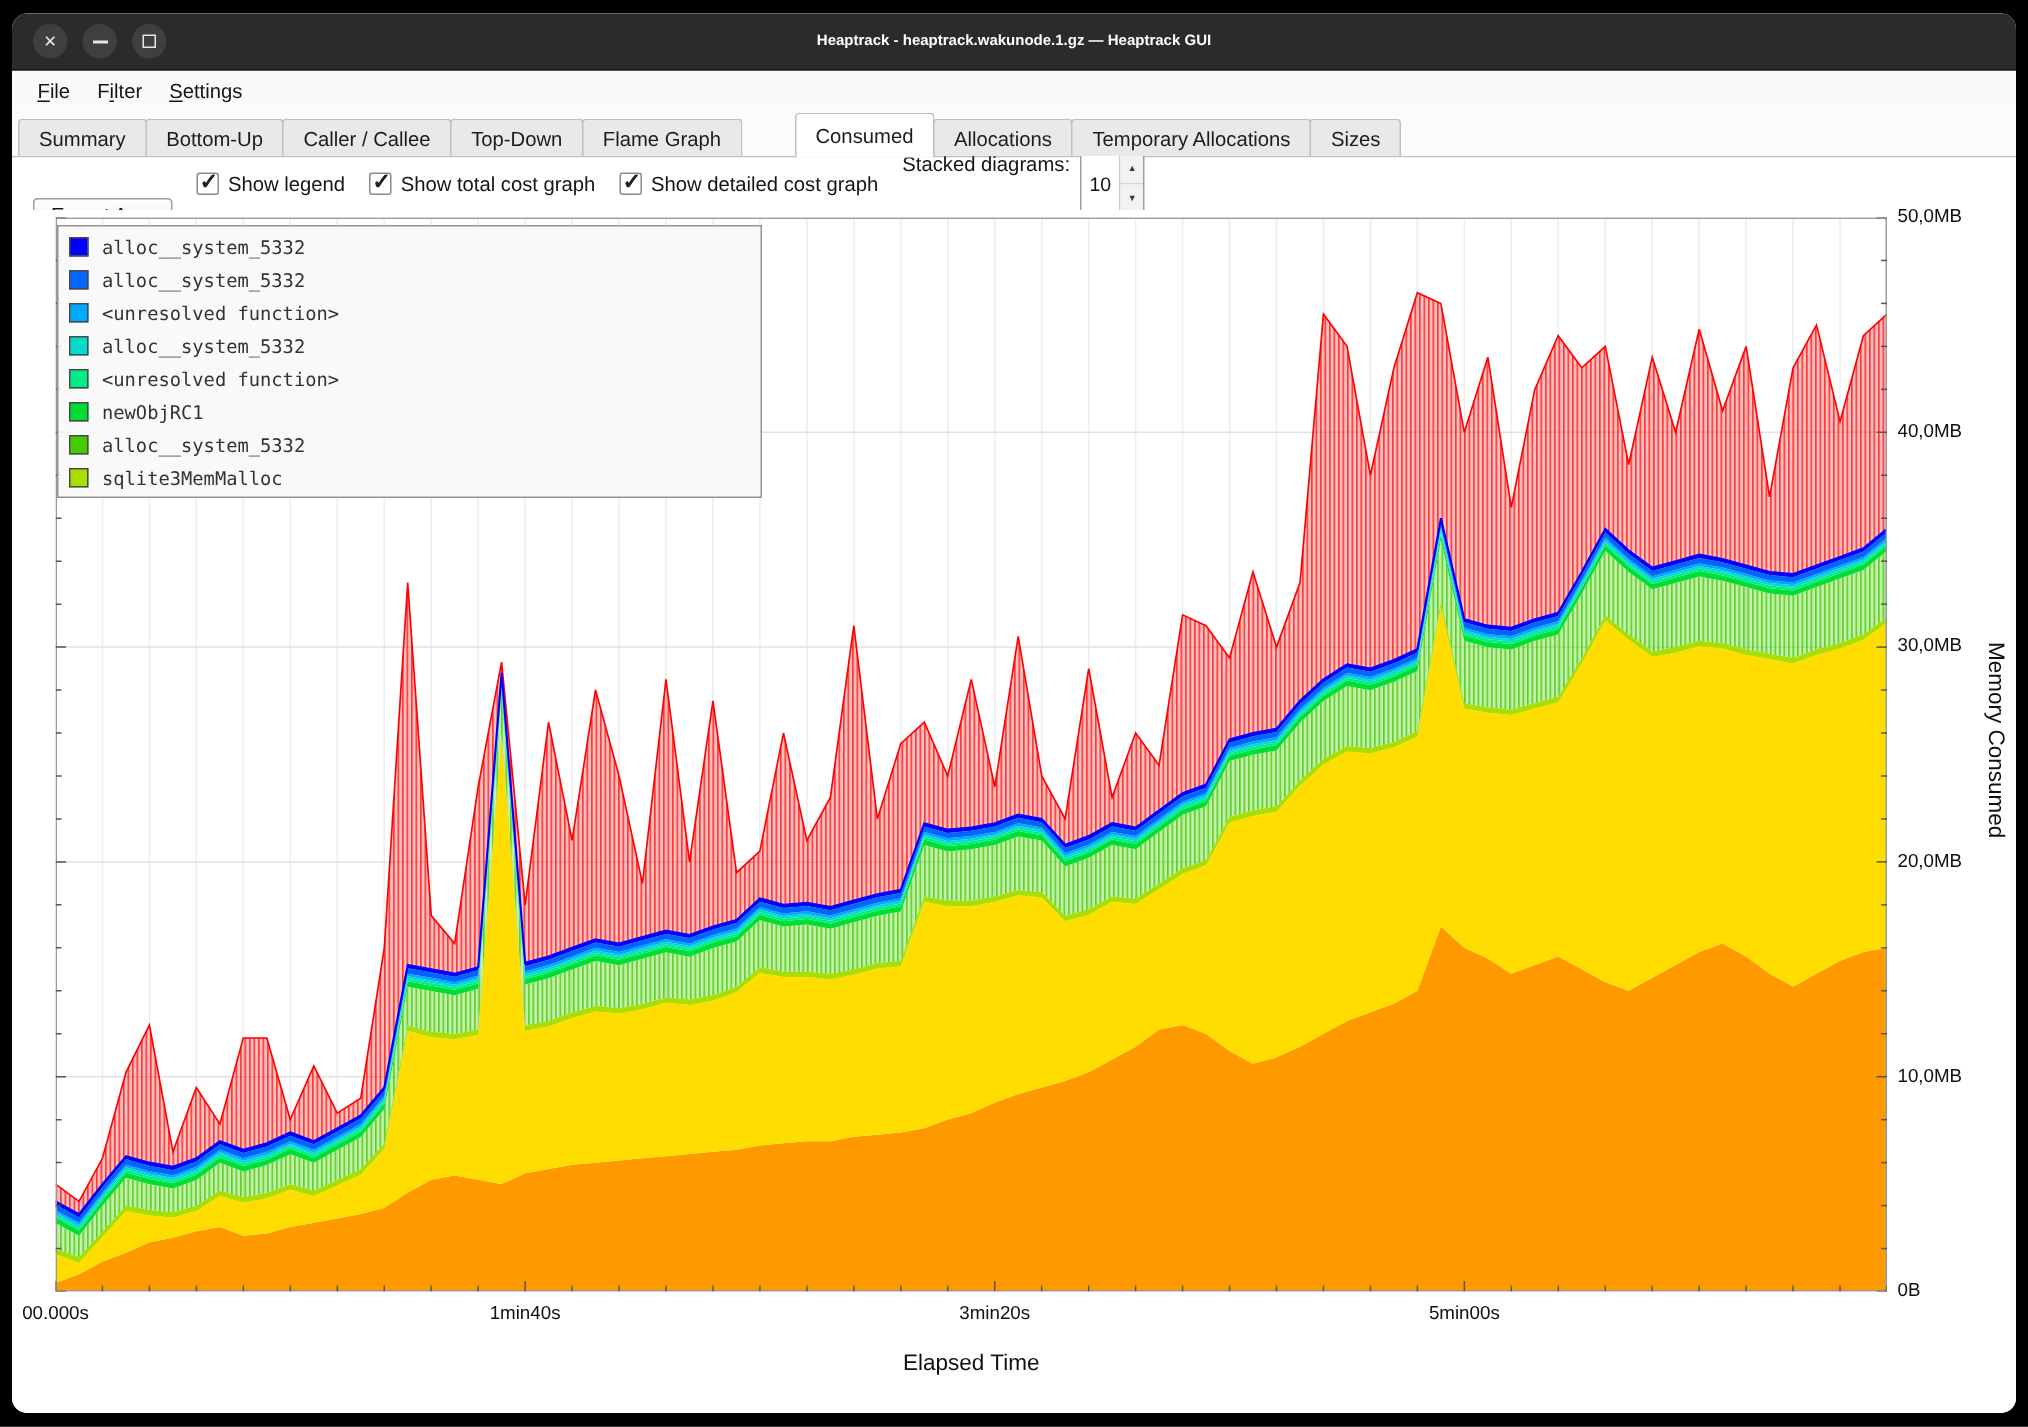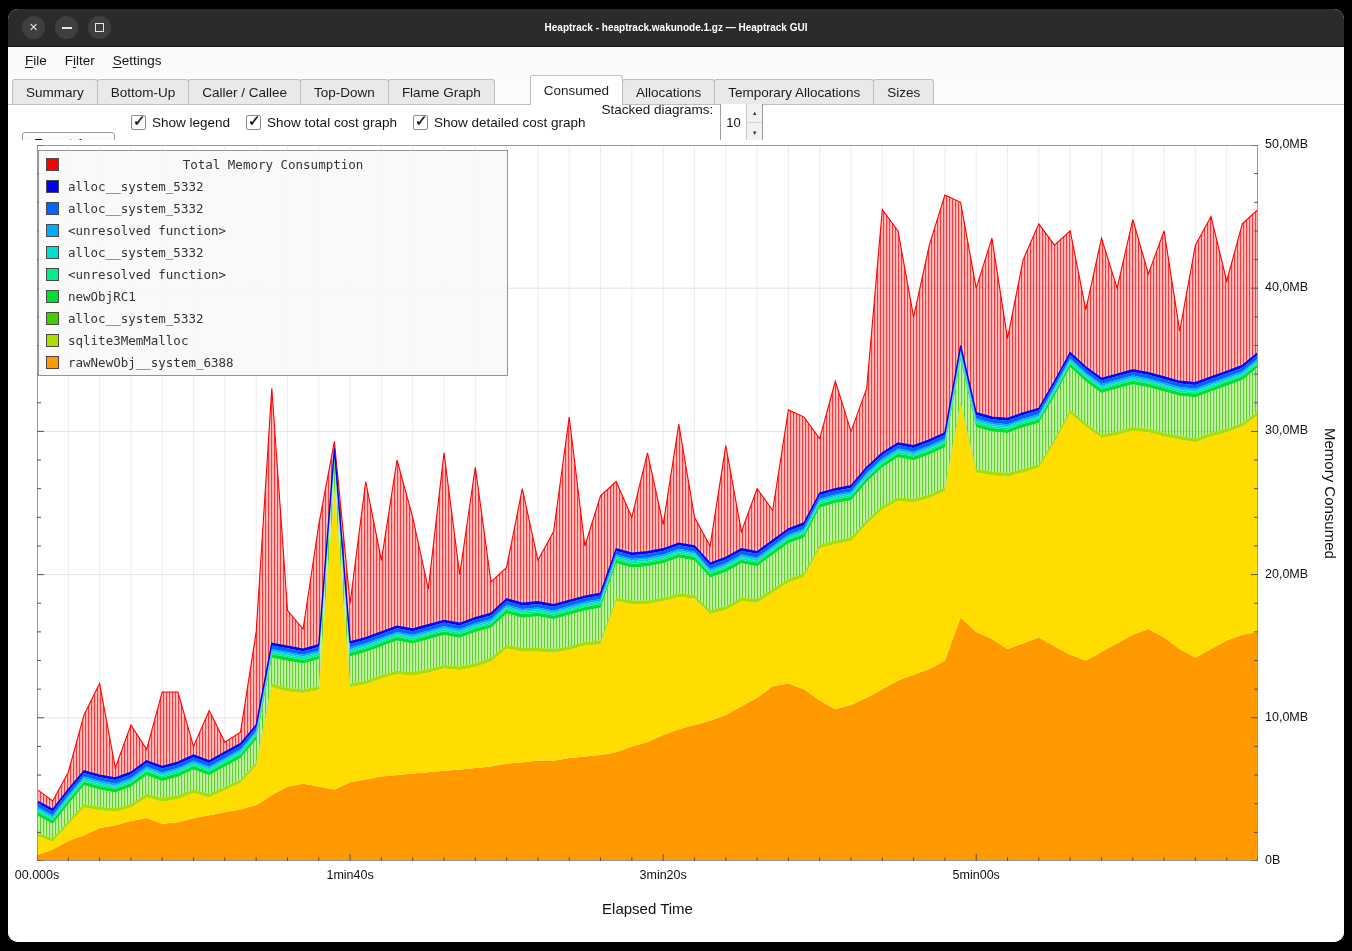--- a/index.html
+++ b/index.html
@@ -296,24 +296,20 @@
         <line x1="0" y1="85.91999999999996" x2="4" y2="85.91999999999996" stroke="#555" stroke-width="1"></line>
         <line x1="1221" y1="85.91999999999996" x2="1217" y2="85.91999999999996" stroke="#555" stroke-width="1"></line>
         <line x1="0" y1="57.27999999999997" x2="4" y2="57.27999999999997" stroke="#555" stroke-width="1"></line>
         <line x1="1221" y1="57.27999999999997" x2="1217" y2="57.27999999999997" stroke="#555" stroke-width="1"></line>
         <line x1="0" y1="28.639999999999986" x2="4" y2="28.639999999999986" stroke="#555" stroke-width="1"></line>
         <line x1="1221" y1="28.639999999999986" x2="1217" y2="28.639999999999986" stroke="#555" stroke-width="1"></line>
         <line x1="0" y1="0" x2="7" y2="0" stroke="#555" stroke-width="1"></line>
         <line x1="1221" y1="0" x2="1214" y2="0" stroke="#555" stroke-width="1"></line>
       </svg>
     <div class="legend" id="legend">
-        <div class="legend-row header">
-          <span class="swatch" style="background: rgb(255, 0, 0);"></span>
-          <span>Total Memory Consumption</span>
-        </div>
         <div class="legend-row">
           <span class="swatch" style="background: rgb(0, 0, 255);"></span>
           <span>alloc__system_5332</span>
         </div>
         <div class="legend-row">
           <span class="swatch" style="background: rgb(0, 102, 255);"></span>
           <span>alloc__system_5332</span>
         </div>
         <div class="legend-row">
           <span class="swatch" style="background: rgb(0, 170, 255);"></span>
@@ -331,24 +327,20 @@
           <span class="swatch" style="background: rgb(0, 221, 51);"></span>
           <span>newObjRC1</span>
         </div>
         <div class="legend-row">
           <span class="swatch" style="background: rgb(68, 204, 0);"></span>
           <span>alloc__system_5332</span>
         </div>
         <div class="legend-row">
           <span class="swatch" style="background: rgb(170, 221, 0);"></span>
           <span>sqlite3MemMalloc</span>
-        </div>
-        <div class="legend-row">
-          <span class="swatch" style="background: rgb(255, 153, 0);"></span>
-          <span>rawNewObj__system_6388</span>
         </div>
       </div>
     <div id="axis-labels">
         <div class="ytick" style="top: 713px;">0B</div>
         <div class="ytick" style="top: 569.8px;">10,0MB</div>
         <div class="ytick" style="top: 426.6px;">20,0MB</div>
         <div class="ytick" style="top: 283.4px;">30,0MB</div>
         <div class="ytick" style="top: 140.2px;">40,0MB</div>
         <div class="ytick" style="top: -3px;">50,0MB</div>
         <div class="xtick" style="left: 29px;">00.000s</div>

